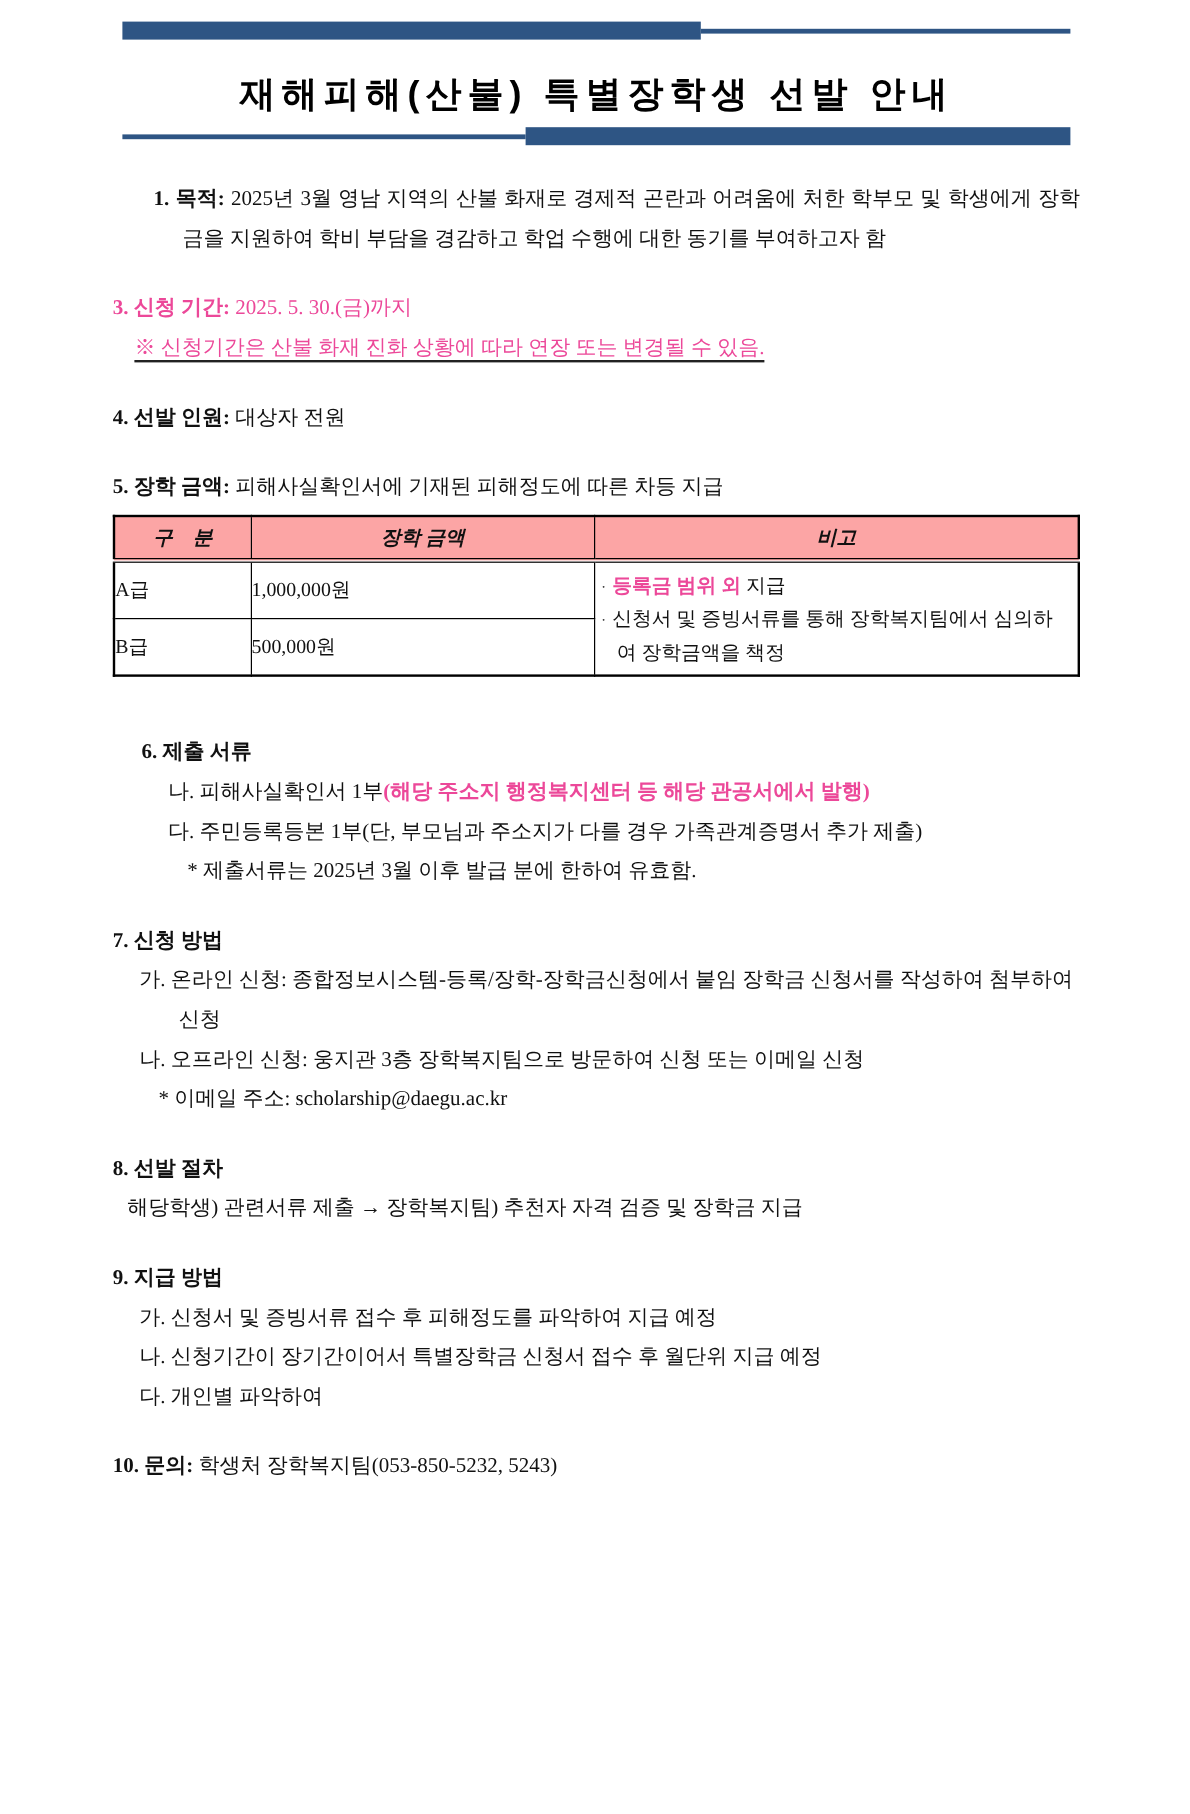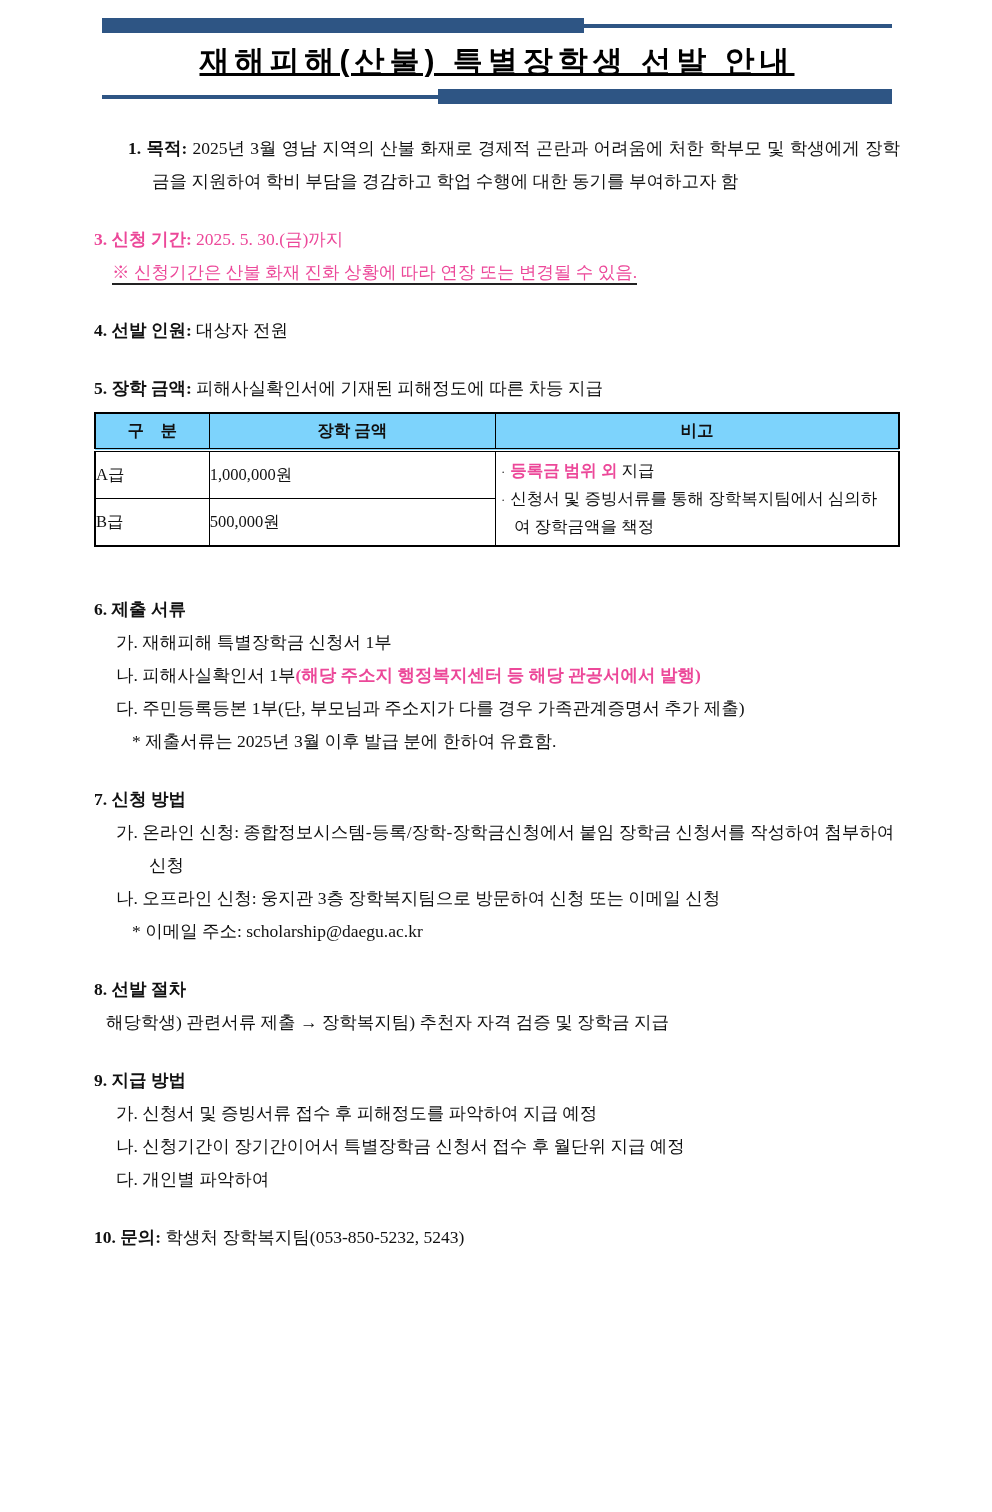--- a/index.html
+++ b/index.html
@@ -17,50 +17,49 @@
   .deco-row { display:flex; align-items:center; margin:0 8px; }
   .deco-thick { height:15px; background:#2e5584; }
   .deco-thin  { height:4px;  background:#2e5584; }
   .w-thick-top { width:61%; }  .w-thin-top { width:39%; }
   .w-thin-bot  { width:42.5%; } .w-thick-bot { width:57.5%; }
   .doc-title {
     text-align:center;
     font-family:"Liberation Sans","DejaVu Sans",sans-serif;
     font-size:30px; font-weight:bold; letter-spacing:5px;
     color:#000000;
-    margin:8px 0 7px 0;
+    margin:25px 0 7px 0;
     white-space:nowrap;
-    text-decoration:underline;
   }
   
   .content { margin-top:28px; font-size:17.5px; line-height:33px; }
   .section { margin-bottom:25px; }
-  .section.after-table { margin-top:46px; }
+  .section.after-table { margin-top:46px;margin-left:24px; }
   .sec-heading { font-weight:bold; }
   .para { padding-left:24px; text-indent:-24px; text-align:justify;margin-left:34px; }
   .sub { padding-left:55px; text-indent:-33px; }
   .sub-star { padding-left:64px; text-indent:-26px; }
   .s3-note { padding-left:18px; }
   .s8-body { padding-left:12px; }
   .red { color:#ec4899; }
   .bold { font-weight:bold; }
   .note-underline { border-bottom:2px solid #222222; padding-bottom:1px; }
   
   table.grant {
     width:100%; border-collapse:collapse; border:2px solid #000;
     margin-top:7px; font-size:16.5px; line-height:24px;
     table-layout:fixed;
   }
   .grant col.col-grade { width:14.2%; }
   .grant col.col-amt   { width:35.6%; }
   .grant col.col-note  { width:50.2%; }
   .grant th {
-    background:#7dd3fc;
+    background:#fca5a5;
     border:1px solid #000; border-bottom:4px double #000;
-    height:37px; font-weight:bold; text-align:center;
+    height:37px; font-weight:bold; text-align:center;font-style:italic;
   }
   .grant td { border:1px solid #000; text-align:left; height:45px; }
   .grant td.note-cell {
     text-align:left; vertical-align:middle;
     padding:5px 8px 5px 5px; line-height:27px;
   }
   .note-line { padding-left:13px; text-indent:-13px; }
   .bullet { font-size:13px; margin-right:5px; color:#333; }
 </style>
 </head>
@@ -124,21 +123,20 @@
           <tr>
             <td>B급</td>
             <td>500,000원</td>
           </tr>
         </tbody>
       </table>
     </div>
 
     <div class="section after-table">
       <div class="sec-heading">6. 제출 서류</div>
-      <div class="sub">가. 재해피해 특별장학금 신청서 1부</div>
       <div class="sub"><span>나. 피해사실확인서 1부</span><span class="red bold">(해당 주소지 행정복지센터 등 해당 관공서에서 발행)</span></div>
       <div class="sub">다. 주민등록등본 1부(단, 부모님과 주소지가 다를 경우 가족관계증명서 추가 제출)</div>
       <div class="sub-star">* 제출서류는 2025년 3월 이후 발급 분에 한하여 유효함.</div>
     </div>
 
     <div class="section">
       <div class="sec-heading">7. 신청 방법</div>
       <div class="sub">가. 온라인 신청: 종합정보시스템-등록/장학-장학금신청에서 붙임 장학금 신청서를 작성하여 첨부하여 신청</div>
       <div class="sub">나. 오프라인 신청: 웅지관 3층 장학복지팀으로 방문하여 신청 또는 이메일 신청</div>
       <div class="sub-star">* 이메일 주소: scholarship@daegu.ac.kr</div>

